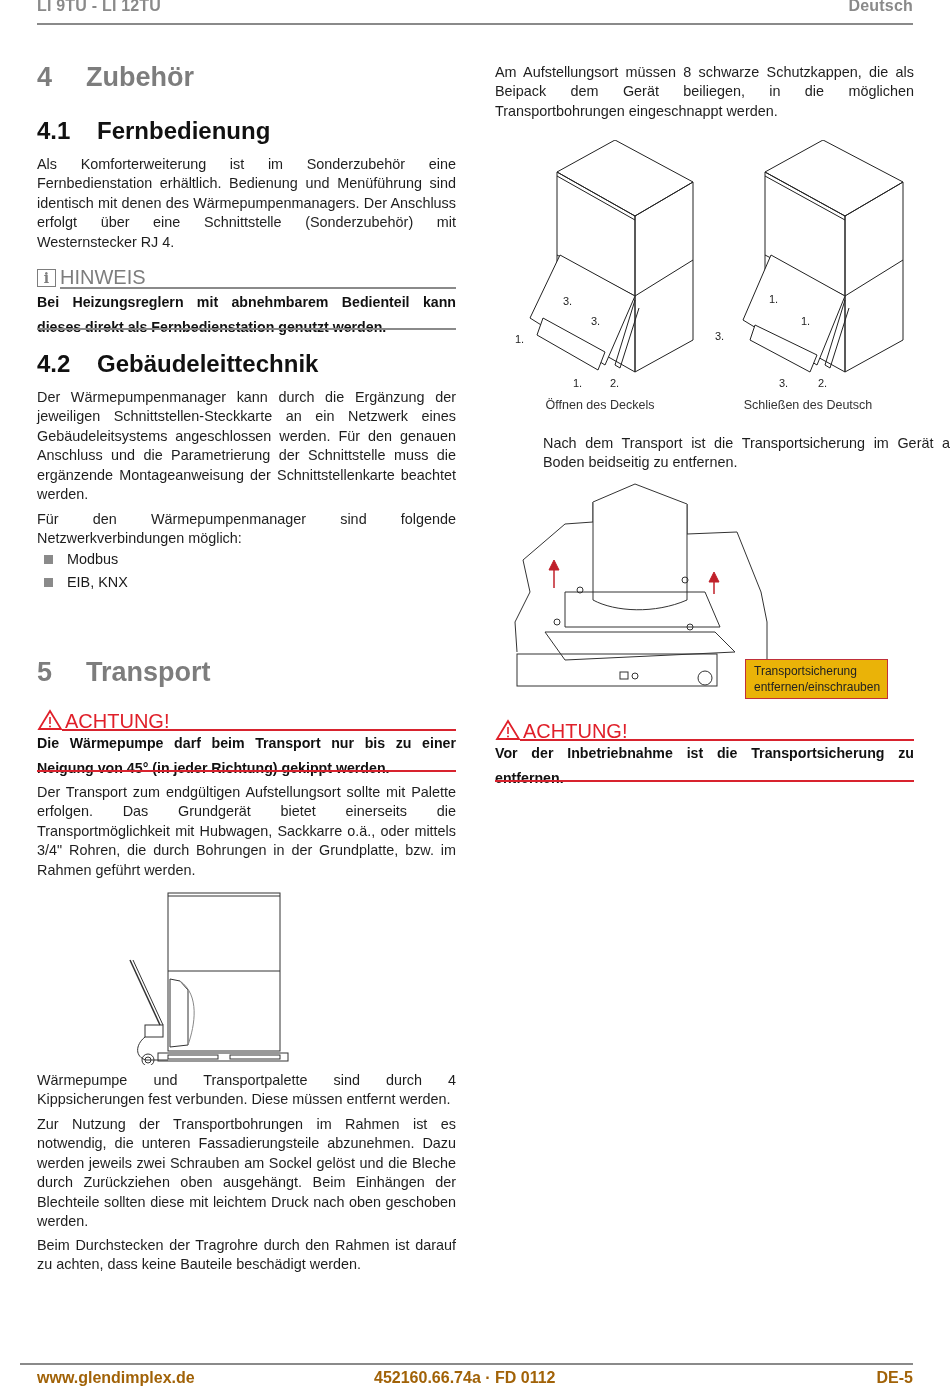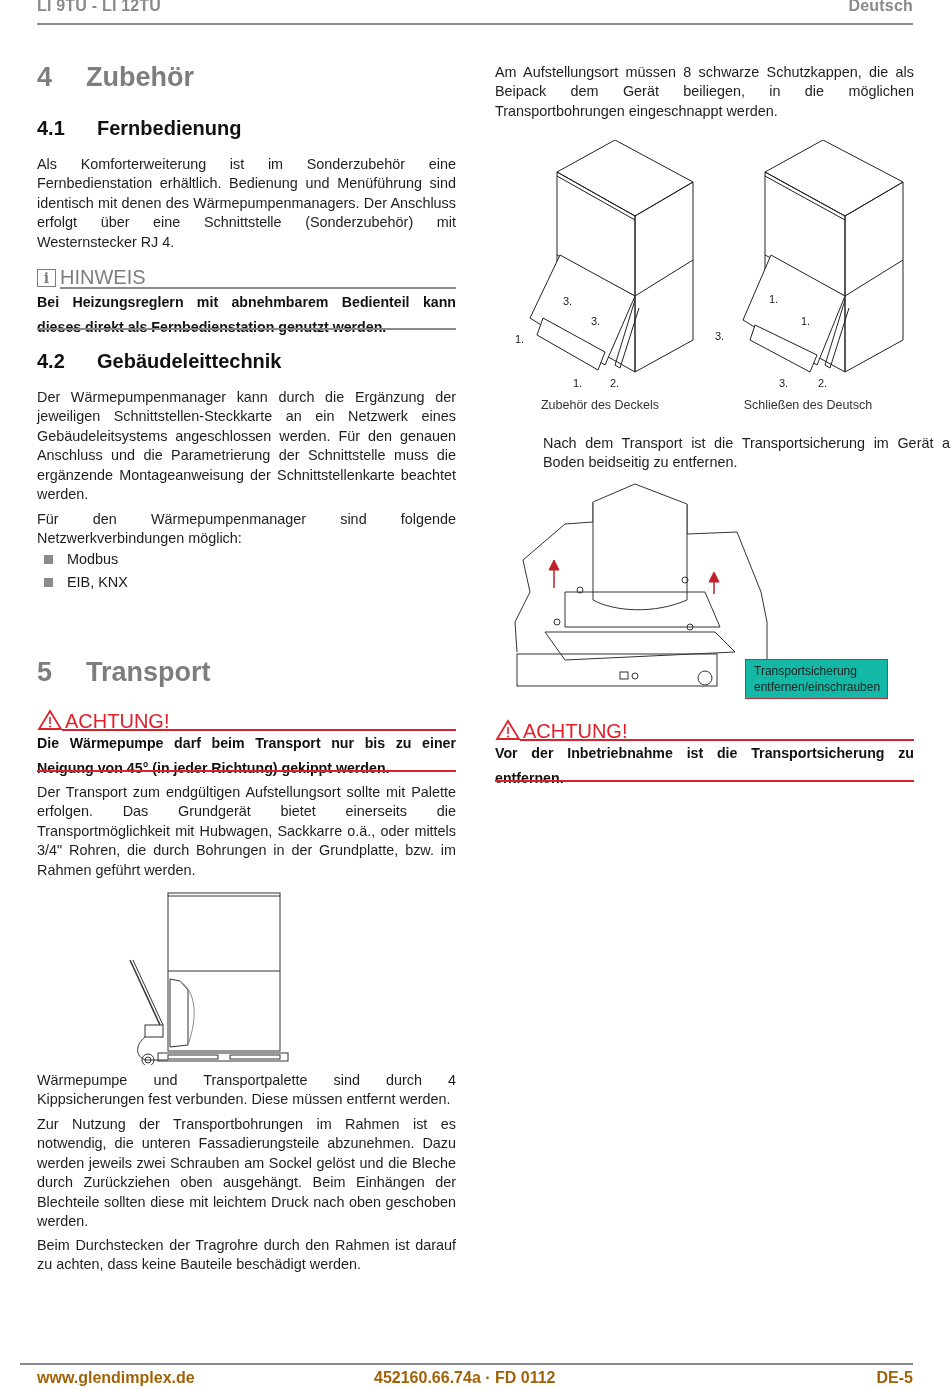--- a/index.html
+++ b/index.html
@@ -12,38 +12,38 @@
   .hdr-rule { position: absolute; left: 37px; right: 37px; top: 23px; height: 2px; background: #8a8a8a; }
 
   .ftr-rule { position: absolute; left: 20px; right: 37px; top: 1363px; height: 2px; background: #8a8a8a; }
   .ftr { position: absolute; top: 1369px; font-size: 16px; color: #a16207; font-weight: bold; }
   .ftr-left { left: 37px; }
   .ftr-mid { left: 374px; }
   .ftr-right { right: 37px; }
 
   .h1 { position: absolute; font-size: 27px; font-weight: bold; color: #7d7d7d; }
   .h1 .num { display: inline-block; width: 49px; }
-  .h2 { position: absolute; font-size: 20px; font-weight: bold; color: #111; }
+  .h2 { position: absolute; font-size: 24px; font-weight: bold; color: #111; }
   .h2 .num { display: inline-block; width: 60px; }
 
   p.body { position: absolute; font-size: 14.4px; line-height: 19.4px; text-align: justify; color: #1e1e1e; }
 
   .notice-head { position: absolute; display: flex; align-items: flex-end; }
   .notice-title { font-size: 20px; font-weight: normal; line-height: 20px; }
   .notice-rule { position: absolute; height: 2px; }
   .notice-body { position: absolute; font-size: 14.2px; line-height: 25px; font-weight: bold; text-align: justify; color: #111; }
 
   .info-box { width: 19px; height: 18px; border: 1.5px solid #7d7d7d; display: flex; align-items: center; justify-content: center; font-family: "DejaVu Serif", serif; font-weight: bold; font-size: 14px; color: #7d7d7d; margin-right: 4px; }
 
   ul.list { position: absolute; list-style: none; }
   ul.list li { position: relative; font-size: 14.4px; line-height: 22.5px; padding-left: 30px; }
   ul.list li .sq { position: absolute; left: 7px; top: 7px; width: 9px; height: 9px; background: #8a8a8a; }
 
   .caption { position: absolute; font-size: 12.5px; color: #333; text-align: center; }
-  .callout { position: absolute; border: 1.5px solid #c0303a; padding: 3px 8px; font-size: 12px; line-height: 16px; color: #222; background: #14b8a6; }
+  .callout { position: absolute; border: 1.5px solid #c0303a; padding: 3px 8px; font-size: 12px; line-height: 16px; color: #222; background: #eab308; }
 </style>
 </head>
 <body>
 
 <div class="hdr-left">LI 9TU - LI 12TU</div>
 <div class="hdr-right">Deutsch</div>
 <div class="hdr-rule"></div>
 
 <div class="h1" style="left:37px; top:62px;">
   <span class="num">4</span><span>Zubehör</span>
@@ -151,21 +151,21 @@
     <text x="10" y="203">1.</text>
     <text x="68" y="247">1.</text>
     <text x="105" y="247">2.</text>
     <text x="264" y="163">1.</text>
     <text x="296" y="185">1.</text>
     <text x="210" y="200">3.</text>
     <text x="274" y="247">3.</text>
     <text x="313" y="247">2.</text>
   </g>
 </svg>
-<div class="caption" style="left:525px; top:398px; width:150px;">Zubehör des Deckels</div>
+<div class="caption" style="left:525px; top:398px; width:150px;">Öffnen des Deckels</div>
 <div class="caption" style="left:733px; top:398px; width:150px;">Schließen des Deutsch</div>
 
 <p class="body" style="left:495px; top:434px; width:419px;margin-left:48px;">Nach dem Transport ist die Transportsicherung im Gerät am Boden beidseitig zu entfernen.</p>
 
 <svg style="position:absolute; left:505px; top:482px;" width="270" height="215" viewBox="0 0 270 215">
   <g fill="none" stroke="#333" stroke-width="1">
     <path d="M18 78 L60 42 L88 40 L88 20 L130 2 L182 22 L182 52 L232 50 L256 110 L262 140 L262 190"></path>
     <path d="M18 78 L25 110 L10 140 L12 170"></path>
     <path d="M88 20 L88 118 C 110 130 150 132 182 118 L182 22" fill="#fff"></path>
     <polygon points="40,150 210,150 230,170 60,178"></polygon>

